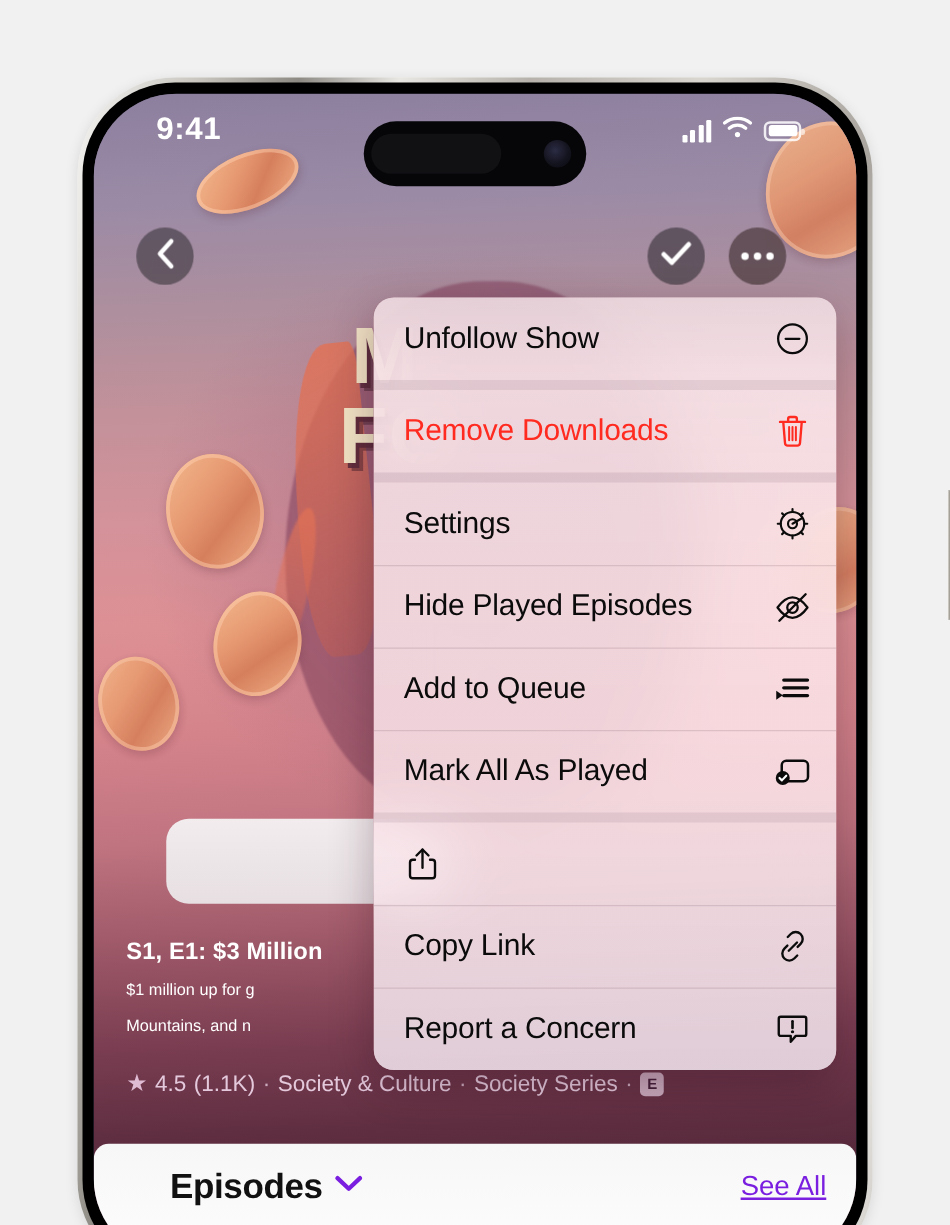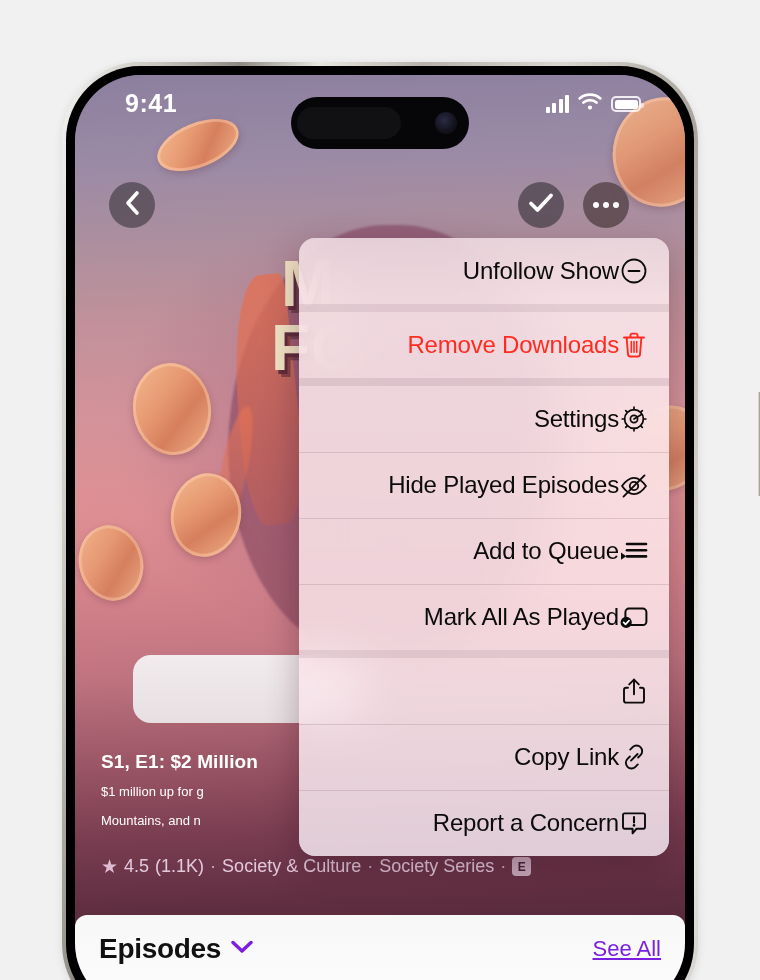--- a/index.html
+++ b/index.html
@@ -208,39 +208,39 @@
   
   #episodes {
     position: absolute; left: 0; bottom: 0; width: 100%; height: 94px;
     background: linear-gradient(180deg,#f7f7f7,#fdfdfd);
     border-radius: 12px 12px 0 0;
   }
   #episodes-head {
     display: flex; align-items: center; justify-content: space-between;
     padding: 18px 24px 0 24px;
   }
-  #episodes-title-wrap { display:flex; align-items:center; gap: 10px; }
+  #episodes-title-wrap { display:flex; align-items:center; gap: 10px; margin-left: 37px; }
   #episodes-title { font-size: 28px; font-weight: 700; color:#111; letter-spacing:-.3px;}
   #see-all { font-size: 22px; color: #7a1fe0; text-decoration: underline; }
 
   
   #context-menu {
     position: absolute; left: 224px; top: 163px;
     width: 370px;
     border-radius: 16px;
     overflow: hidden;
     box-shadow: 0 12px 34px rgba(40,10,25,.30);
     backdrop-filter: blur(22px);
     background: rgba(252,236,240,.80);
   }
   .menu-group { background: rgba(255,255,255,.04); }
   .group-sep { height: 8px; background: rgba(150,120,135,.26); }
   .menu-item {
     position: relative;
-    display: flex; align-items: center; justify-content: flex-end;
+    display: flex; align-items: center; justify-content: space-between;
     height: 66px; padding: 0 20px 0 24px;
     font-size: 24px; color: #0b0b0b;
     letter-spacing: -.2px;
   }
   .menu-item + .menu-item::before {
     content:""; position:absolute; left:0; right:0; top:0; height:1px;
     background: rgba(120,90,105,.20);
   }
   .menu-item.destructive { color: #ff2b21; }
   .mi-icon { width: 30px; height: 30px; display:flex; align-items:center; justify-content:center; }
@@ -285,21 +285,21 @@
           <div class="coin" id="coin2"></div>
           <div class="coin" id="coin3"></div>
           <div class="coin" id="coin4"></div>
           <div class="coin" id="coin5"></div>
           <div class="coin" id="coin6"></div>
         </div>
 
         <div id="play-btn"></div>
 
         <div id="blurb">
-          <div id="ep-title">S1, E1: $2 Million</div>
+          <div id="ep-title">S1, E1: $3 Million</div>
           <div id="ep-desc">
             <div>$1 million up for g</div>
             <div>Mountains, and n</div>
           </div>
         </div>
 
         <div id="meta">
           <span class="star">★</span>
           <span>4.5</span>
           <span>(1.1K)</span>

